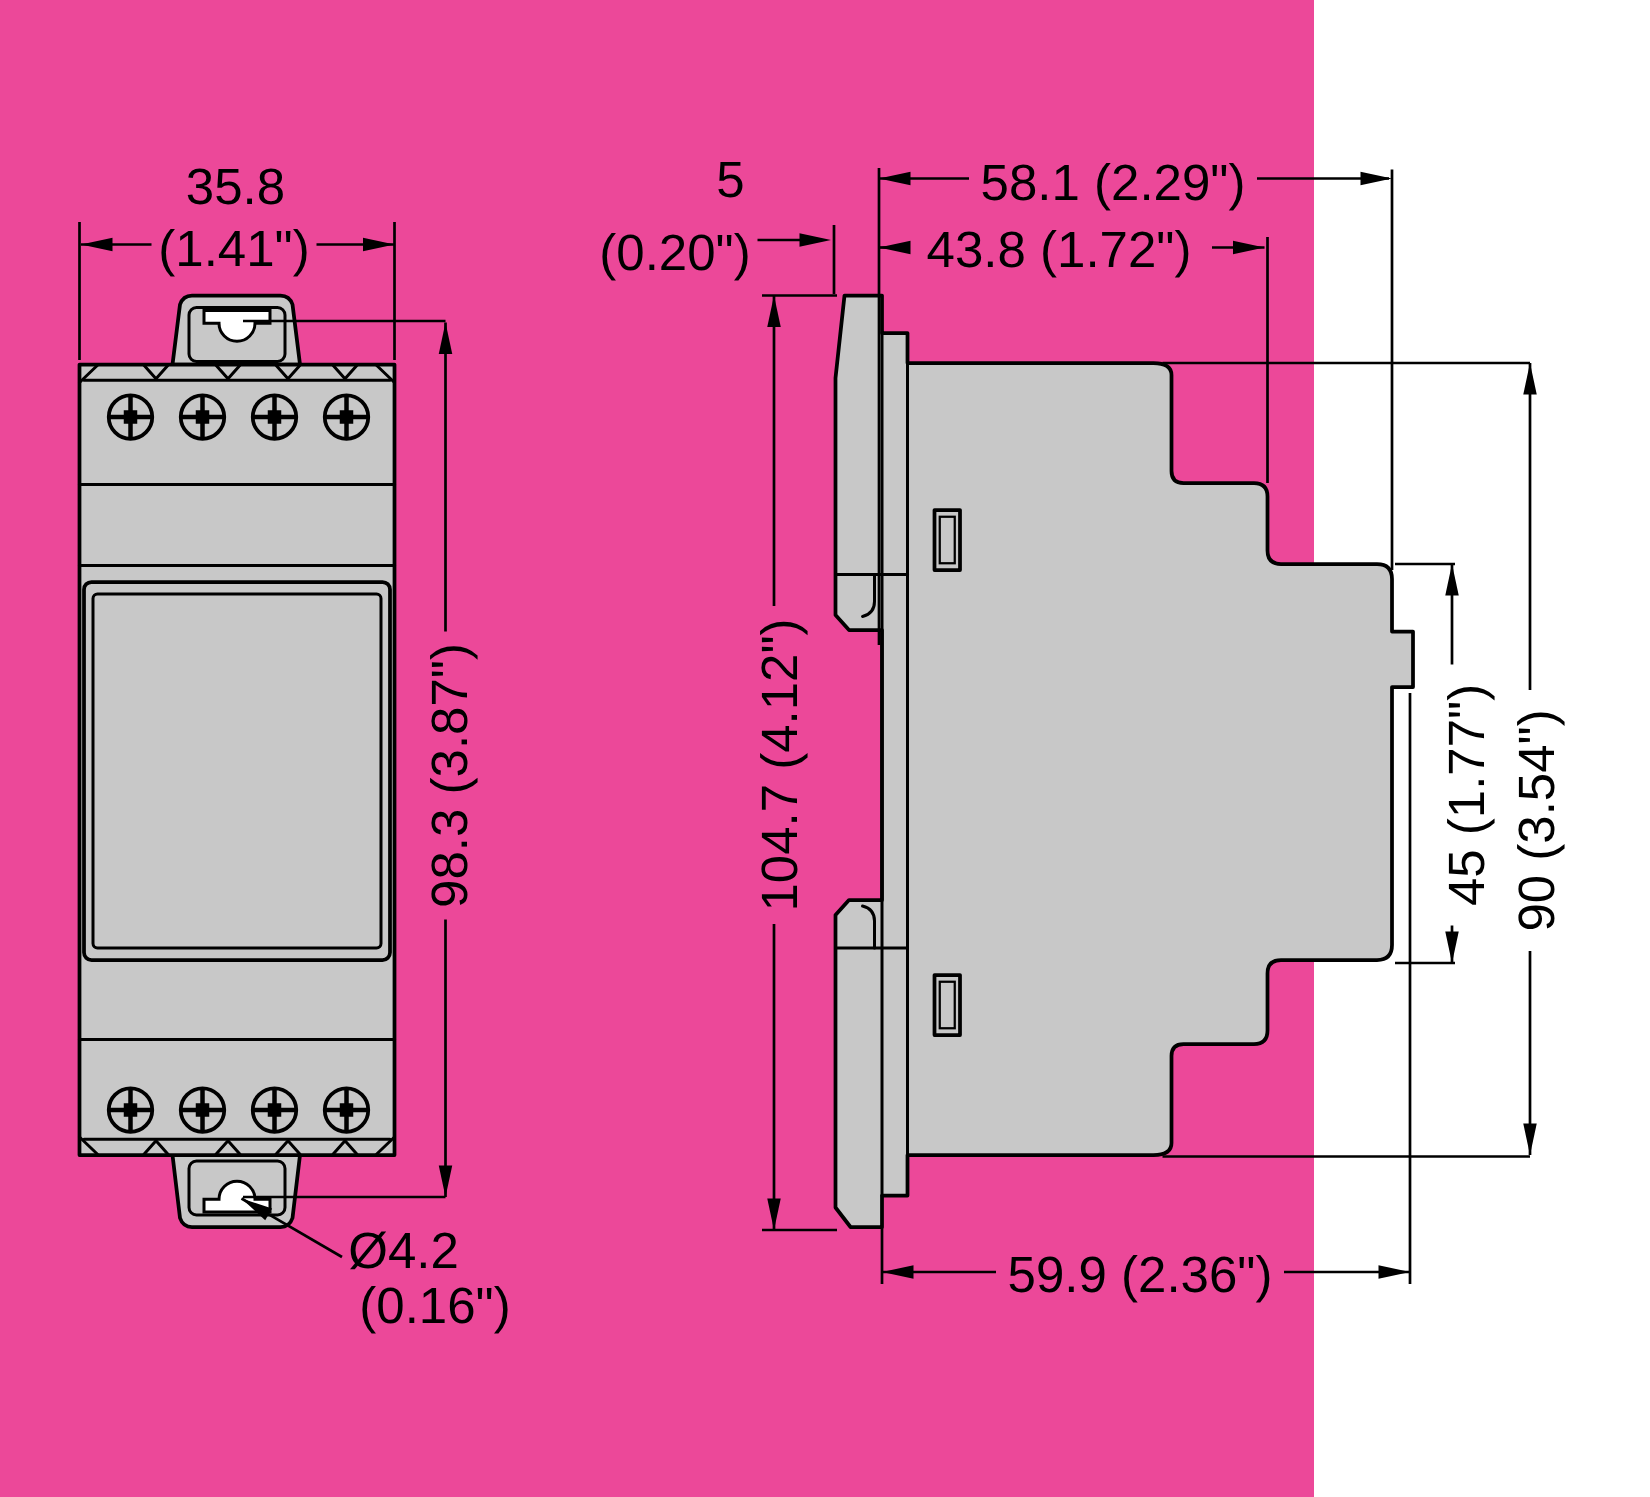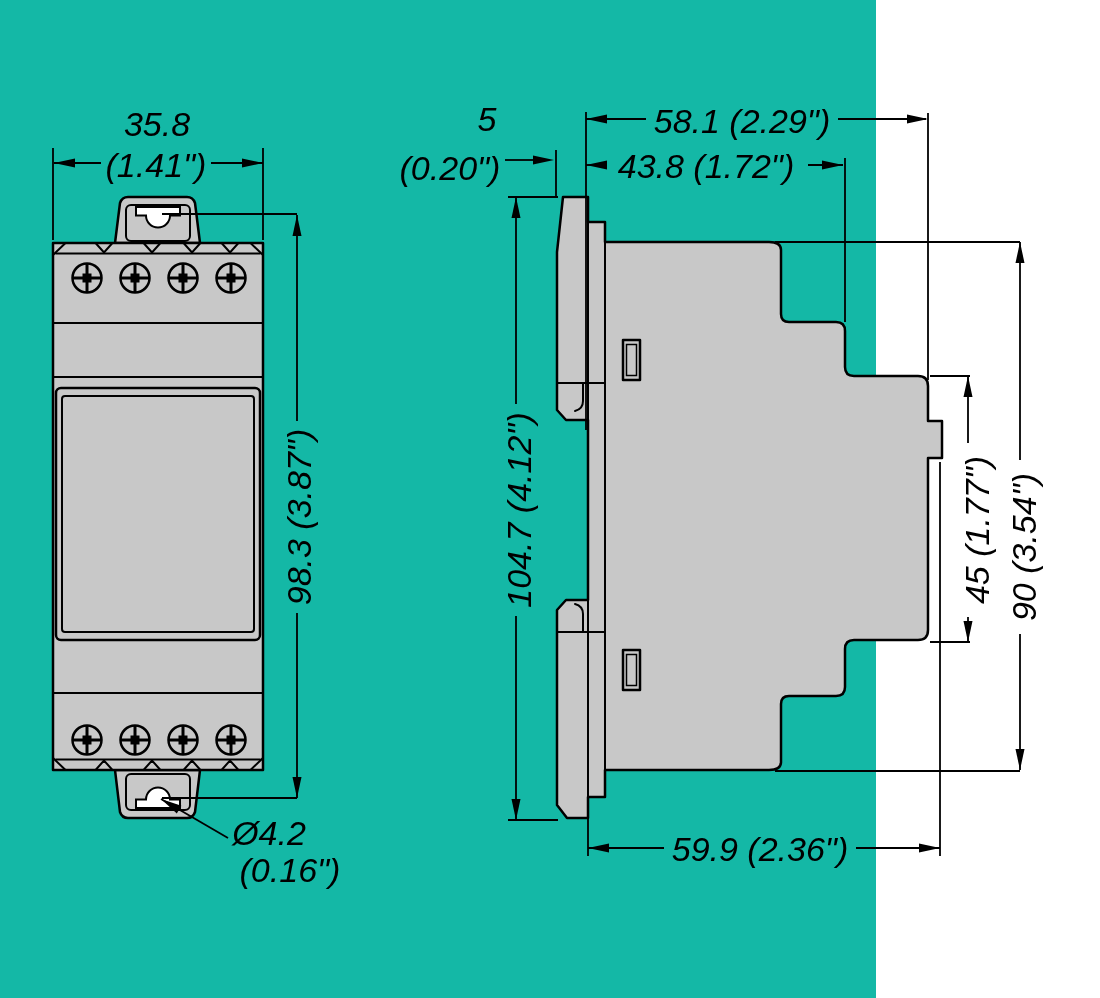--- a/index.html
+++ b/index.html
@@ -1,16 +1,16 @@
 <!DOCTYPE html>
 <html><head>
 <meta charset="utf-8">
 <style>
   html,body{margin:0;padding:0;background:#ffffff;}
-  .stage{width:876px;height:998px;background:#14b8a6;position:relative;font-style:italic;}
+  .stage{width:876px;height:998px;background:#ec4899;position:relative;}
   svg text{font-family:"Liberation Sans","DejaVu Sans",sans-serif;font-size:34px;fill:#000;}
   .outline{stroke:#000;stroke-width:2.5;stroke-linejoin:round;}
   .thin{stroke:#000;stroke-width:2;fill:none;stroke-linecap:round;}
   .thin15{stroke:#000;stroke-width:1.5;fill:none;}
   .dim{stroke:#000;stroke-width:1.8;fill:none;}
   .arr{fill:#000;stroke:none;}
   .whitecut{fill:#fff;stroke:#000;stroke-width:2;}
 </style>
 </head>
 <body>

